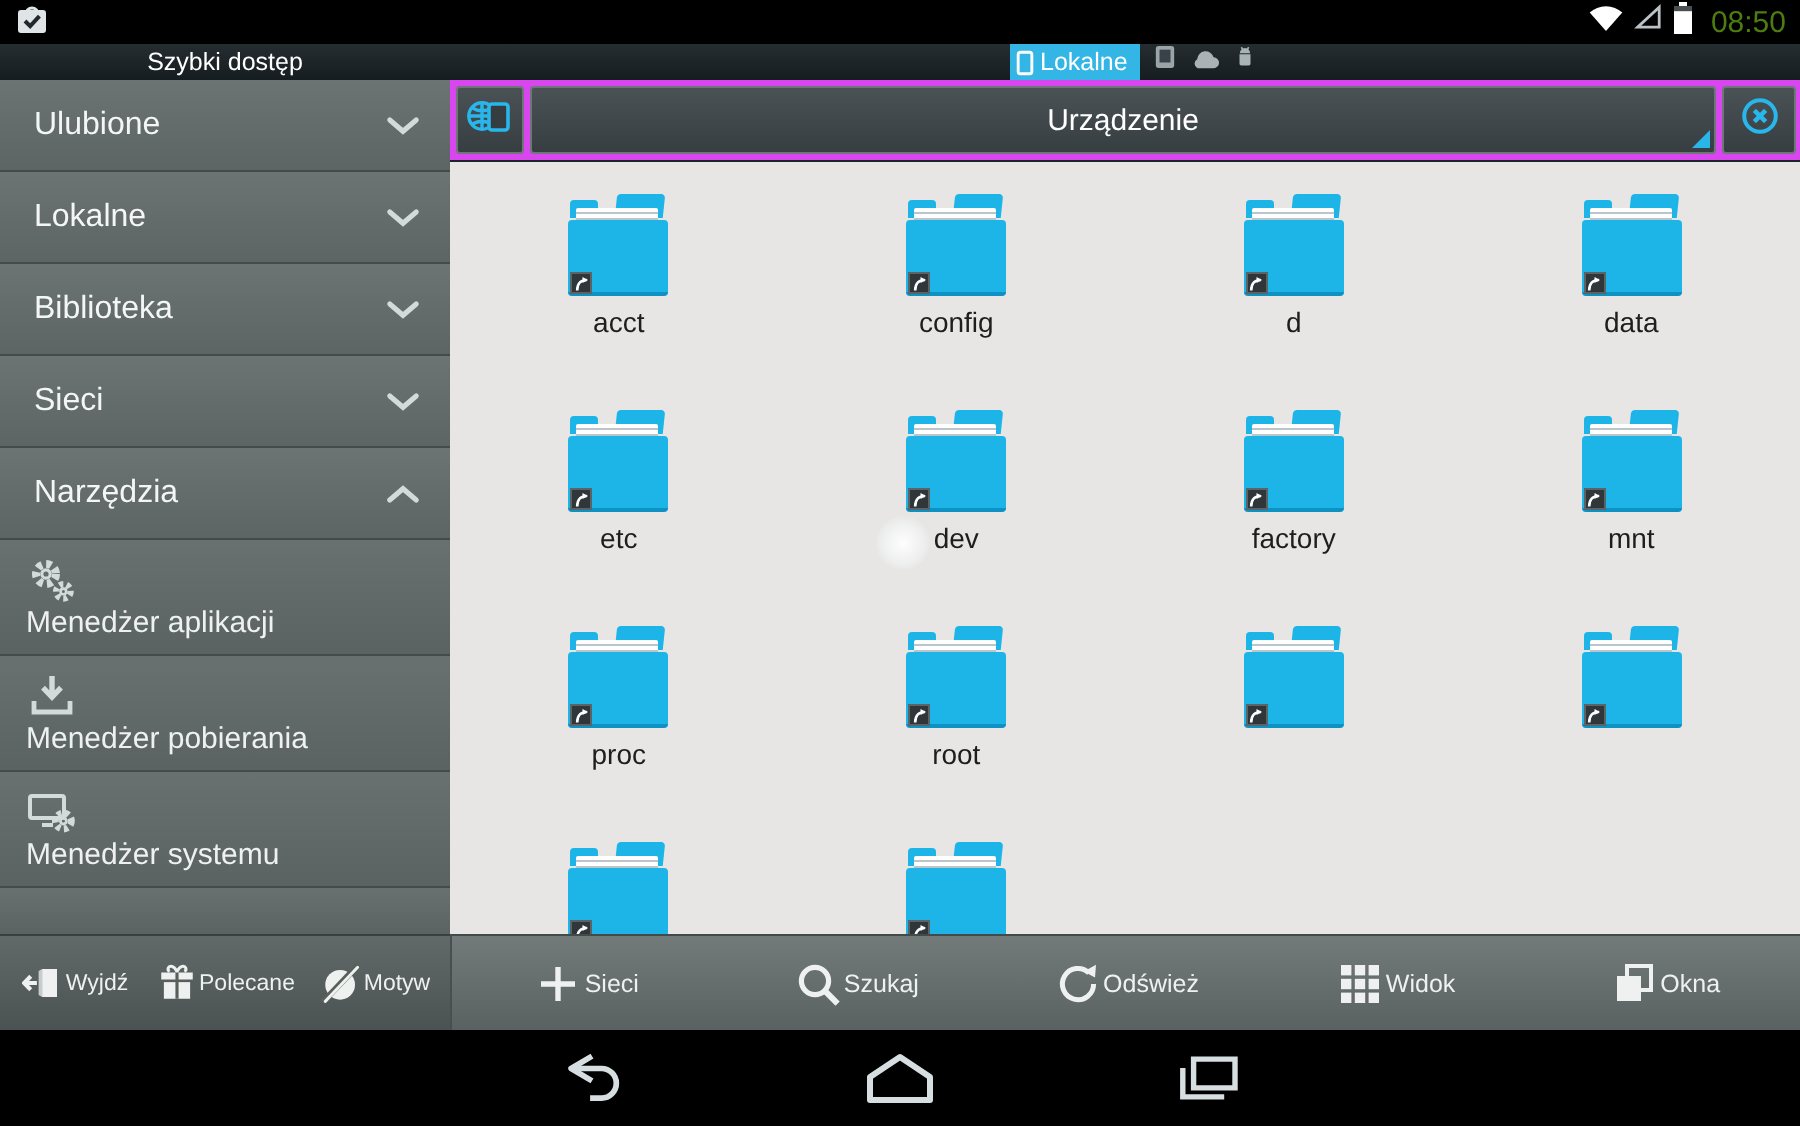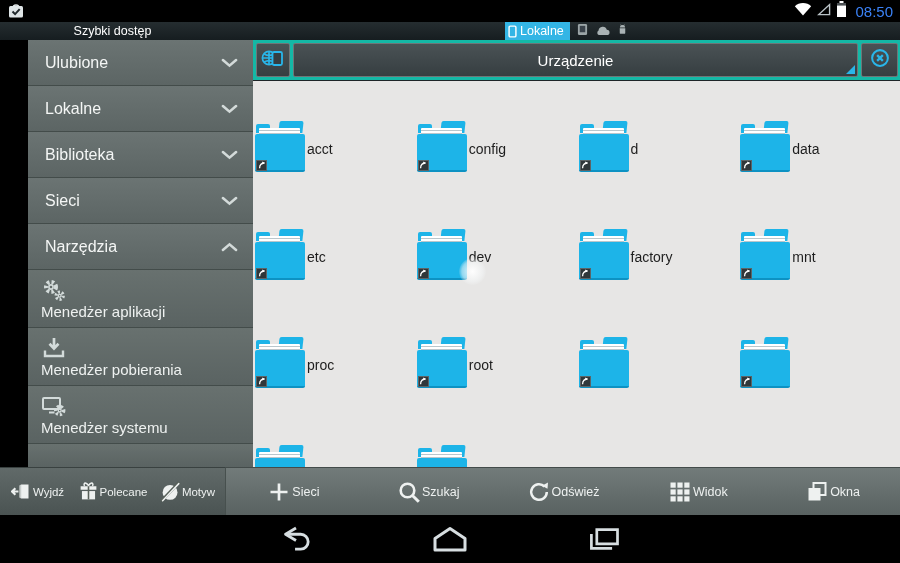--- a/index.html
+++ b/index.html
@@ -2,58 +2,58 @@
 <html><head>
 <meta charset="utf-8">
 <style>
   * { margin:0; padding:0; box-sizing:border-box; }
   html,body { width:900px; height:563px; background:#000; font-family:"Liberation Sans",sans-serif; overflow:hidden; }
   .screen { position:relative; width:900px; height:563px; display:flex; flex-direction:column; }
 
   
   .status-bar { height:22px; background:#000; display:flex; align-items:center; padding:0 7px; flex:0 0 auto; }
   .sb-right { margin-left:auto; display:flex; align-items:center; gap:5px; }
-  .sb-time { color:#3b82f6; font-size:15px; margin-left:3px; }
+  .sb-time { color:#4d7c0f; font-size:15px; margin-left:3px; }
 
   
   .second-bar { height:18px; background:linear-gradient(#252d30,#161d20); position:relative; flex:0 0 auto; }
   .qa-title { position:absolute; left:0; top:0; width:225px; height:18px; line-height:18px; text-align:center; color:#fff; font-size:12.5px; }
   .tabs { position:absolute; left:505px; top:0; height:18px; display:flex; align-items:center; gap:7px; }
   .tab-active { display:flex; align-items:center; gap:3px; background:#33b5e5; color:#fff; height:18px; padding:0 6px 0 3px; font-size:12.5px; }
 
   
-  .app-body { flex:0 0 auto; height:427px; display:flex;padding-left:28px; }
+  .app-body { flex:0 0 auto; height:427px; display:flex; }
 
   .sidebar { width:225px; background:#59635f; display:flex; flex-direction:column; }
   .side-group { height:46px; display:flex; align-items:center; justify-content:space-between; padding:0 15px 0 17px;
     background:linear-gradient(#6b7473,#5c6564); border-bottom:1px solid #434c4a; color:#f4f6f5; font-size:16px; cursor:default; }
   .chev { width:17px; height:10px; }
   .chev.up { transform:rotate(180deg); }
   .side-tool { height:58px; display:flex; align-items:center; gap:15px; padding:0 10px 0 13px;
     background:linear-gradient(#68716f,#5a6362); border-bottom:1px solid #434c4a; color:#eef1f0; font-size:15px; }
   .side-tool.clipped { height:23px; overflow:hidden; border-bottom:none; align-items:flex-start; }
   .side-tool.clipped .tool-inner { height:58px; display:flex; align-items:center; gap:15px; }
   .tool-ic { width:26px; height:26px; color:#d3dbda; flex:0 0 auto; }
   .tool-ic svg { width:26px; height:26px; display:block; }
 
   .main { flex:1; display:flex; flex-direction:column; }
 
   
-  .path-bar { height:41px; background:#14b8a6; border-bottom:1px solid #1e2528; display:flex; align-items:center; gap:3px; padding:3px 2px 3px 3px; flex:0 0 auto; }
+  .path-bar { height:41px; background:#d946ef; border-bottom:1px solid #1e2528; display:flex; align-items:center; gap:3px; padding:3px 2px 3px 3px; flex:0 0 auto; }
   .pb-btn { height:34px; border:1px solid #6e7678; border-radius:2px; background:linear-gradient(#4a5255,#363e41);
     display:flex; align-items:center; justify-content:center; color:#fff; }
   .pb-nav { width:34px; }
   .pb-path { flex:1; position:relative; font-size:15px; }
   .pb-corner { position:absolute; right:2px; bottom:2px; width:0; height:0; border-left:9px solid transparent; border-bottom:9px solid #2ab5e8; }
   .pb-close { width:37px; }
 
   
   .content { flex:1; background:#e7e6e5; position:relative; overflow:hidden; }
   .grid { display:grid; grid-template-columns:repeat(4,1fr); padding-top:8px; }
-  .cell { height:108px; display:flex; align-items:center; padding-top:8px; position:relative; }
+  .cell { height:108px; display:flex; flex-direction:column; align-items:center; padding-top:8px; position:relative; }
   .f-name { margin-top:3px; font-size:14px; color:#1e1e1e; }
 
   .folder-icon { position:relative; width:54px; height:53px; }
   .folder-icon i { position:absolute; display:block; }
   .f-tabL { left:3px; top:3px; width:14px; height:9px; background:#1db4e8; border-radius:2px 2px 0 0; }
   .f-tabR { right:4px; top:0; width:24px; height:12px; background:#1db4e8; border-radius:2px 2px 0 0; transform:skewX(-6deg); }
   .f-pages { left:6px; right:7px; top:7px; height:8px; background:repeating-linear-gradient(#ffffff 0 2px,#b9c6cc 2px 3px); border-radius:1px; }
   .f-body { left:2px; right:2px; top:13px; bottom:2px; background:#1db4e8; border-radius:2px; border-bottom:2px solid #0d92c3; }
   .f-badge { position:absolute; left:3px; bottom:3px; width:11px; height:11px; background:#30373a; border:1px solid #5b6366;
     display:flex; align-items:center; justify-content:center; }

